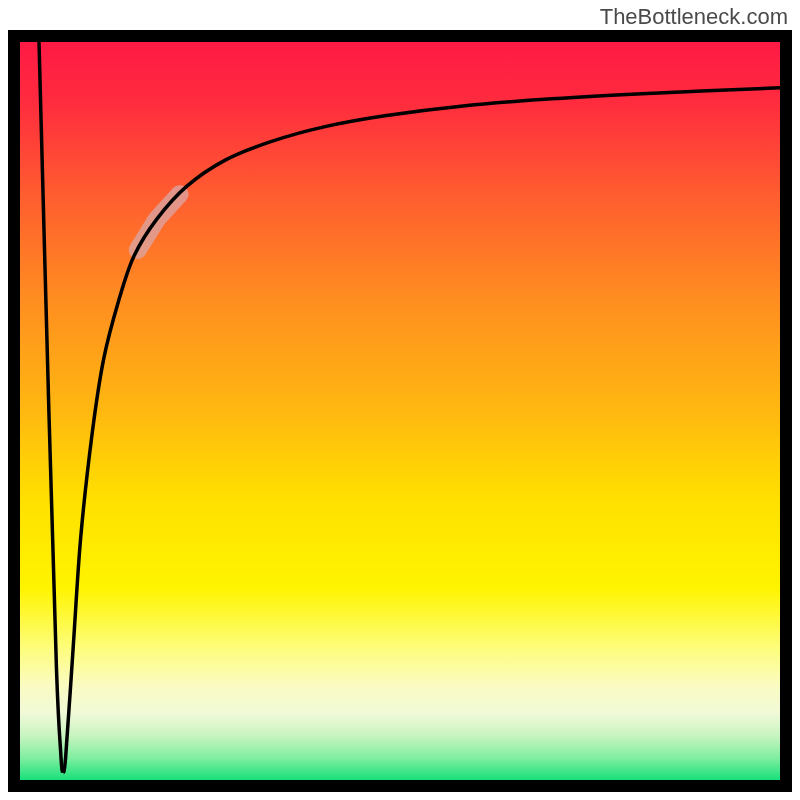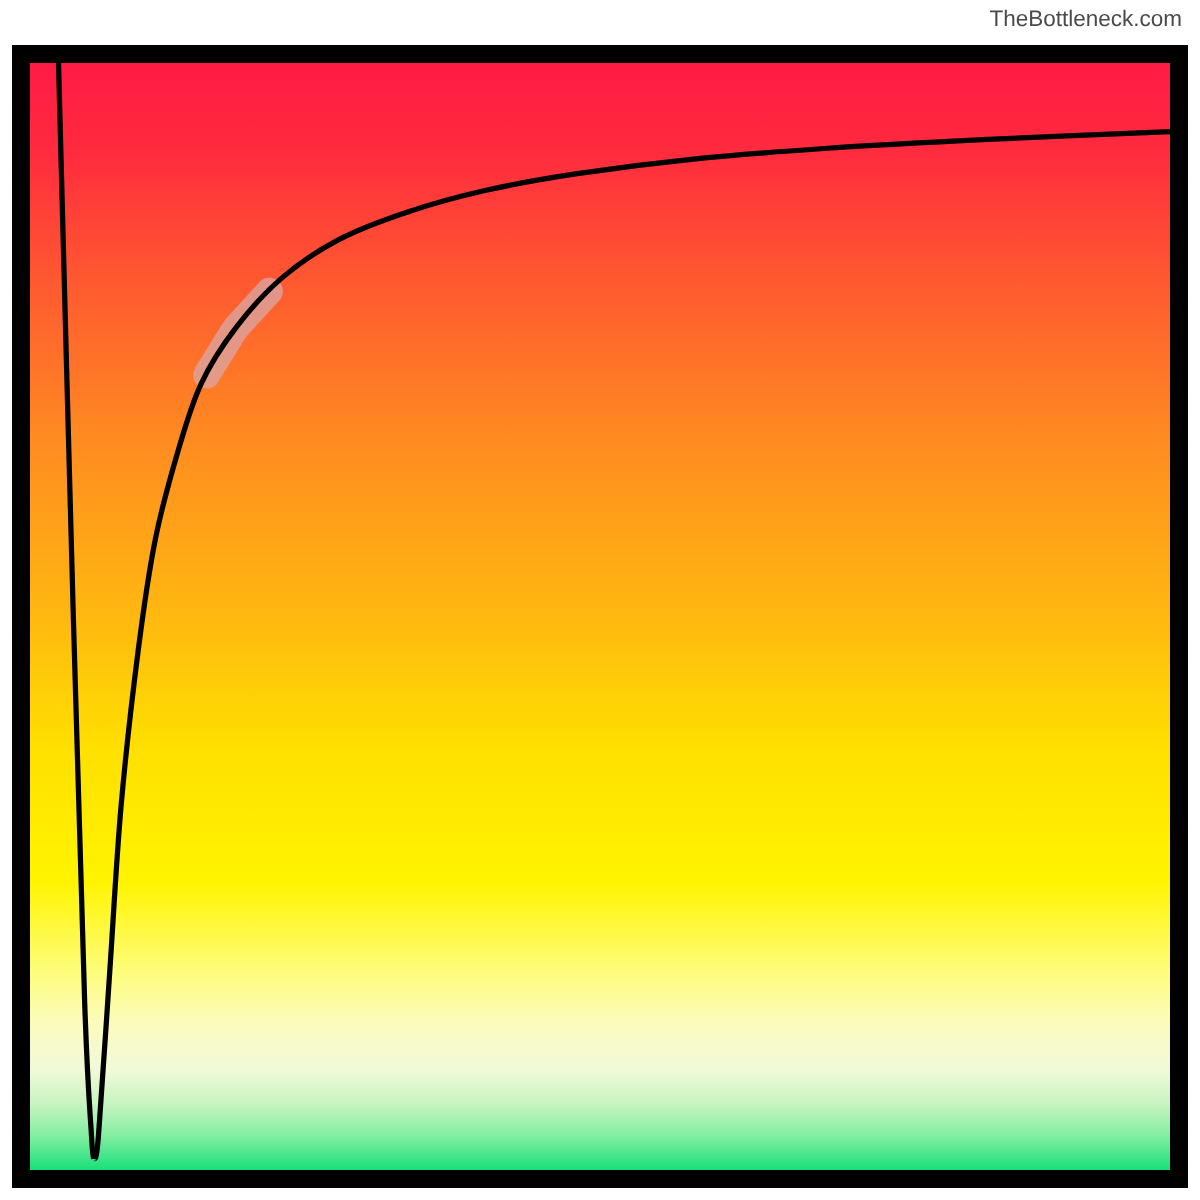--- a/index.html
+++ b/index.html
@@ -12,21 +12,21 @@
   }
   .container {
     position: relative;
     width: 800px;
     height: 800px;
   }
   .watermark {
     position: absolute;
     top: 4px;
     right: 12px;
-    font-size: 15px;
+    font-size: 22px;
     color: #4a4a4a;
     font-weight: 500;
     letter-spacing: 0px;
     z-index: 10;
   }
   svg.chart {
     position: absolute;
     top: 0;
     left: 0;
   }

